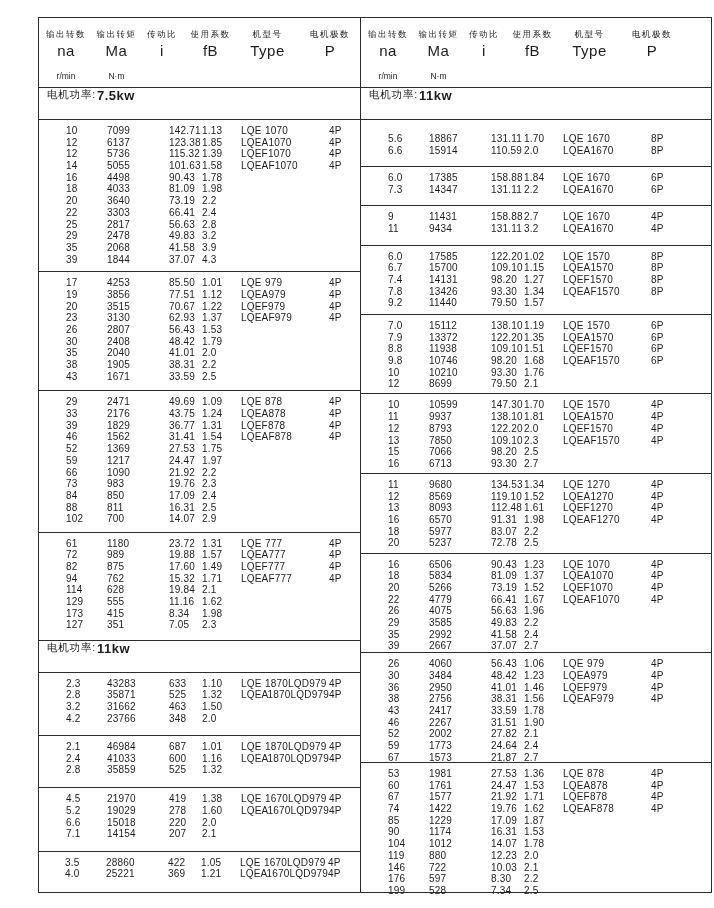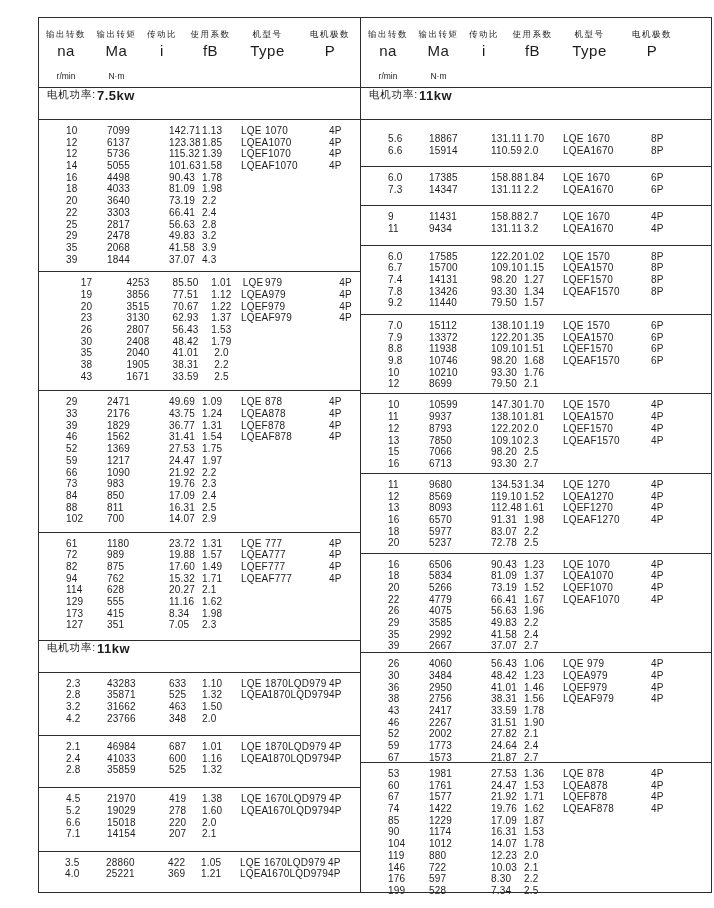--- a/index.html
+++ b/index.html
@@ -203,21 +203,21 @@
         <div class="row">
           <div class="c-pad"></div>
           <div class="c-na">39</div>
           <div class="c-ma">1844</div>
           <div class="c-i">37.07</div>
           <div class="c-fb">4.3</div>
           <div class="c-type"></div>
           <div class="c-p"></div>
         </div>
       </div>
-      <div class="block" style="flex: 9 1 auto; text-align: center;">
+      <div class="block" style="flex: 9 1 auto;">
         <div class="row">
           <div class="c-pad"></div>
           <div class="c-na">17</div>
           <div class="c-ma">4253</div>
           <div class="c-i">85.50</div>
           <div class="c-fb">1.01</div>
           <div class="c-type">
             <span class="t-prefix">LQE</span>
             <span class="t-series">979</span>
           </div>
@@ -464,21 +464,21 @@
           <div class="c-type">
             <span class="t-prefix">LQEAF</span>
             <span class="t-series">777</span>
           </div>
           <div class="c-p">4P</div>
         </div>
         <div class="row">
           <div class="c-pad"></div>
           <div class="c-na">114</div>
           <div class="c-ma">628</div>
-          <div class="c-i">20.27</div>
+          <div class="c-i">19.84</div>
           <div class="c-fb">2.1</div>
           <div class="c-type"></div>
           <div class="c-p"></div>
         </div>
         <div class="row">
           <div class="c-pad"></div>
           <div class="c-na">129</div>
           <div class="c-ma">555</div>
           <div class="c-i">11.16</div>
           <div class="c-fb">1.62</div>

